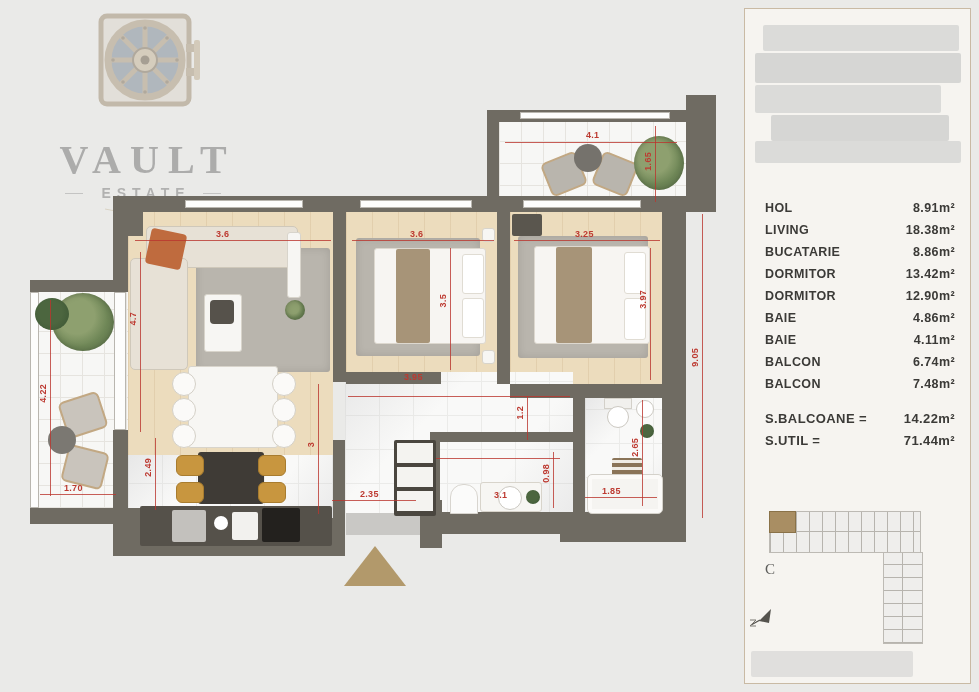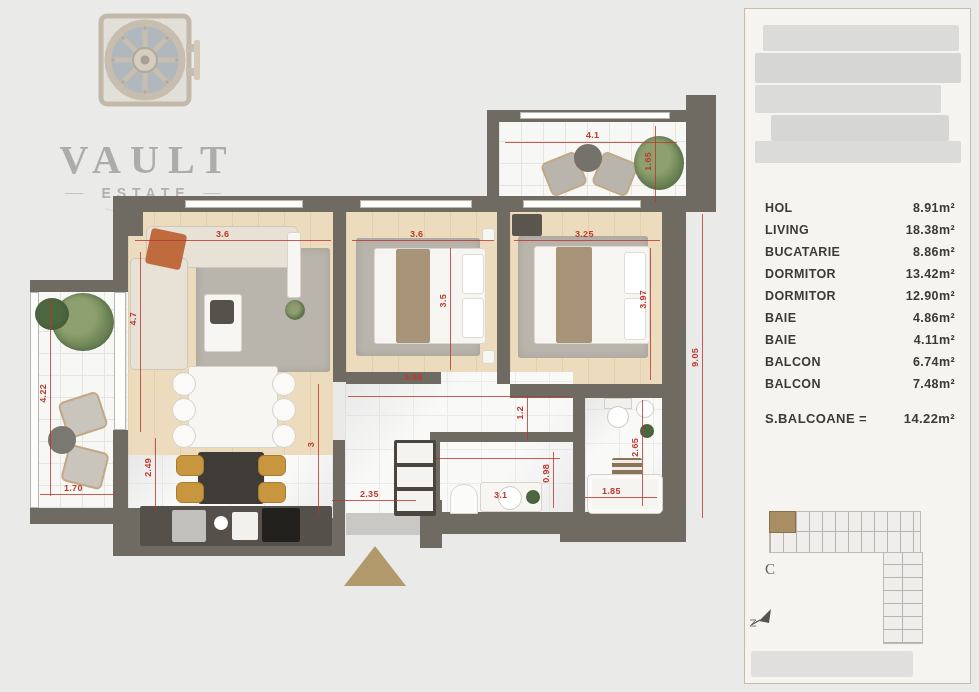--- a/index.html
+++ b/index.html
@@ -313,20 +313,24 @@
     </div>
     <div class="roomrow" style="top:364px;">
       <span class="lbl">BALCON</span>
       <span class="val">7.48m²</span>
     </div>
 
     <div class="totalrow" style="top:398px;text-align:center;">
       <span class="lbl">S.BALCOANE =</span>
       <span class="val">14.22m²</span>
     </div>
+    <div class="totalrow" style="top:420px;">
+      <span class="lbl">S.UTIL =</span>
+      <span class="val">71.44m²</span>
+    </div>
 
     <div class="keybar h" style="left:24px;top:502px;width:152px;height:42px;"></div>
     <div class="keybar v" style="left:138px;top:543px;width:40px;height:92px;"></div>
     <div class="keyhl" style="left:24px;top:502px;width:27px;height:22px;"></div>
     <div class="keyplanlabel" style="left:20px;top:552px;">C</div>
     <svg class="abs" style="left:2px;top:592px;" width="34" height="30" viewBox="0 0 34 30">
       <path d="M12 20 L24 8 L22 22 Z" fill="#55534e"></path>
       <path d="M4 24 L13 19" stroke="#55534e" stroke-width="1.4" fill="none"></path>
       <path d="M3 19 L9 19 L3 25 L9 25" stroke="#7a7873" stroke-width="1" fill="none"></path>
     </svg>

